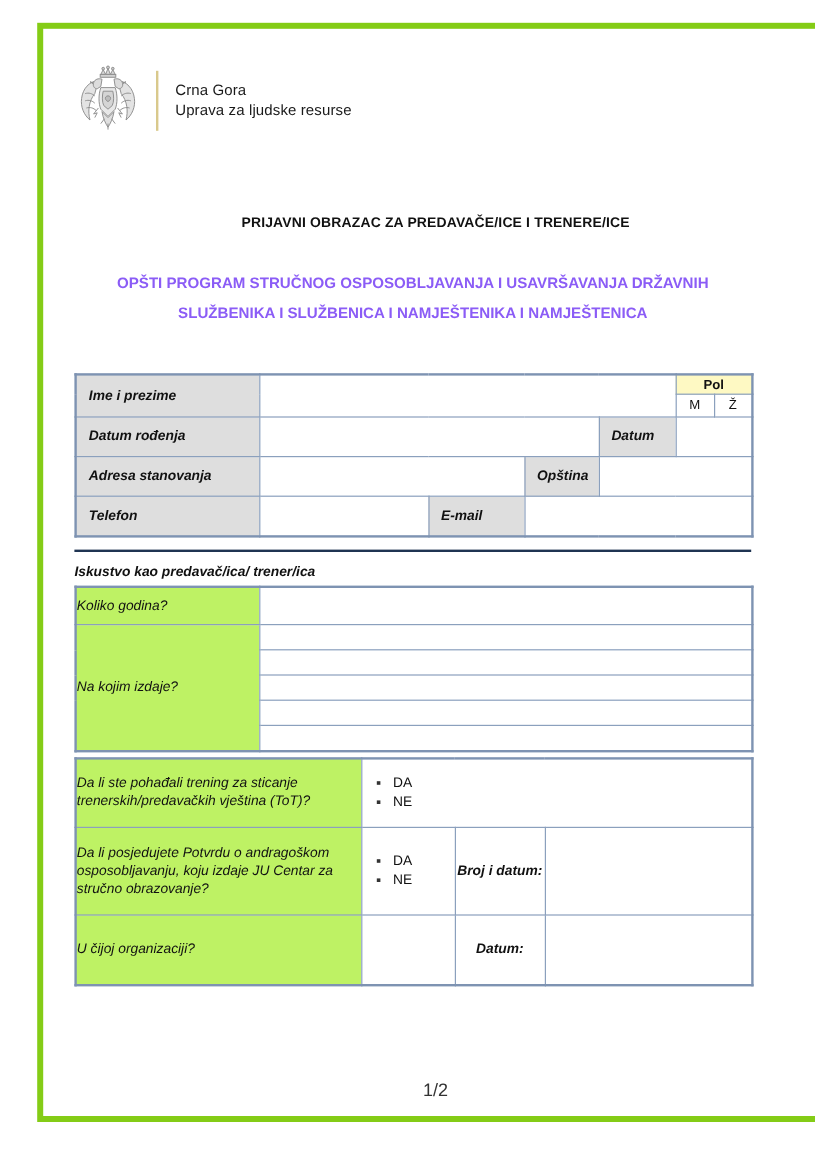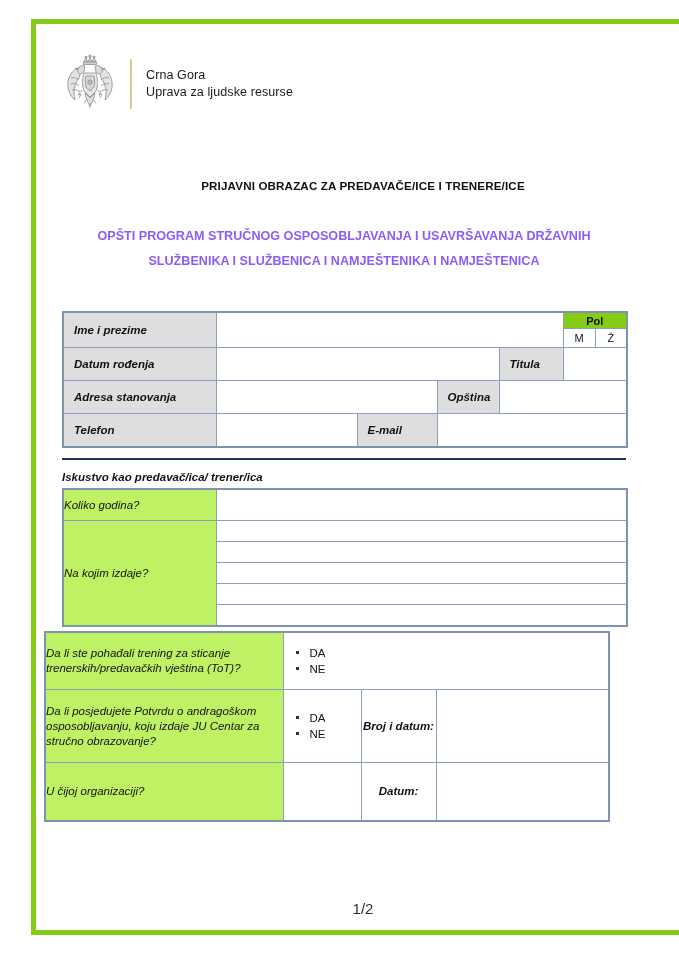--- a/index.html
+++ b/index.html
@@ -120,21 +120,21 @@
   table.form td.label-center {
     background: #ffffff;
     font-style: italic;
     font-weight: bold;
     font-size: 11.5px;
     text-align: center;
     color: #111;
     line-height: 15px;
   }
   table.form td.hdr {
-    background: #84cc16;
+    background: #fef9c3;
     font-weight: bold;
     font-size: 11px;
     text-align: center;
     height: 15px;
     color: #111;
   }
   table.form td.sub {
     background: #ffffff;
     font-weight: normal;
     font-size: 11px;
@@ -171,21 +171,21 @@
     color: #111;
   }
 
   
   #table-experience { left: 26px; top: 464px; width: 564px; }
   #table-experience table.form { border: 2px solid #7e93b2; }
   #table-experience td { height: 20px; }
   #table-experience td.label-plain { font-weight: normal; }
 
   
-  #table-tot { left: 8px; top: 607px; width: 564px; border-radius: 25px; }
+  #table-tot { left: 26px; top: 607px; width: 564px; border-radius: 25px; }
   #table-tot table.form { border: 2px solid #7e93b2; }
 
   ul.opts {
     margin: 0;
     padding: 4px 0 4px 24px;
     list-style: none;
   }
   ul.opts li {
     font-size: 11.5px;
     line-height: 16px;
@@ -290,21 +290,21 @@
             <td class="blank" rowspan="2" colspan="4"></td>
             <td class="hdr" colspan="2">Pol</td>
           </tr>
           <tr>
             <td class="sub">M</td>
             <td class="sub">Ž</td>
           </tr>
           <tr>
             <td class="label">Datum rođenja</td>
             <td class="blank" colspan="3"></td>
-            <td class="label">Titula</td>
+            <td class="label">Datum</td>
             <td class="blank" colspan="2"></td>
           </tr>
           <tr>
             <td class="label">Adresa stanovanja</td>
             <td class="blank" colspan="2"></td>
             <td class="label">Opština</td>
             <td class="blank" colspan="3"></td>
           </tr>
           <tr>
             <td class="label">Telefon</td>

